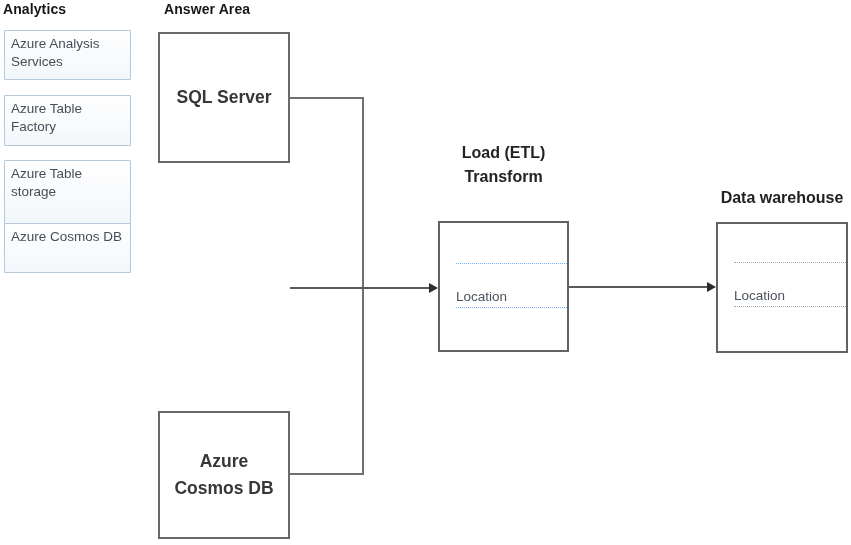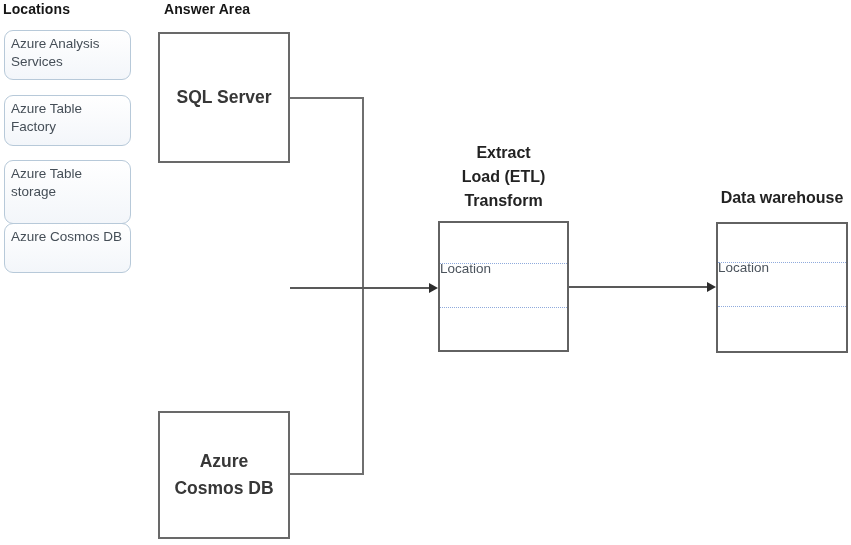--- a/index.html
+++ b/index.html
@@ -29,21 +29,21 @@
   .chip {
     position: absolute;
     left: 4px;
     width: 127px;
     border: 1px solid #b7c9d9;
     background: linear-gradient(#ffffff, #f3f6fa);
     color: #454e57;
     font-size: 13.5px;
     line-height: 1.32;
     padding: 4px 6px;
-    border-radius: 9px;
+    border-radius: 1px;
   }
   .chip-1 { top: 30px;  height: 50px; }
   .chip-2 { top: 95px;  height: 51px; }
   .chip-3 { top: 160px; height: 64px; }
   .chip-4 { top: 223px; height: 50px; }
   .chip-5 { top: 287px; height: 48px; }
 
   
   .srcbox {
     position: absolute;
@@ -74,23 +74,24 @@
   .slot-dw  { left: 716px; top: 222px; width: 132px; height: 131px; }
 
   .band-top { flex: 0 0 auto; }
   .slot-etl .band-top { height: 40px; }
   .slot-dw  .band-top { height: 38px; }
   .band-mid {
     flex: 0 0 45px;
     border-top: 1px dotted #8faadc;
     border-bottom: 1px dotted #8faadc;
     display: flex;
-    align-items: flex-start;
+    align-items: flex-end;
     font-size: 13.5px;
     color: #4b535c;
+    margin-left: 16px;
   }
   .band-mid span { position: relative; top: -3px; }
   .band-bot { flex: 1 1 auto; }
 
   
   .blocklabel {
     position: absolute;
     text-align: center;
     font-weight: bold;
     color: #222222;
@@ -121,37 +122,36 @@
     border-left: 9px solid #2c2c2c;
   }
   .ah-etl { left: 429px; top: 283px; }
   .ah-dw  { left: 707px; top: 282px; }
 </style>
 </head>
 <body>
 
 <div class="stage">
 
-  <div class="panel-title title-locations">Locations</div>
+  <div class="panel-title title-locations">Analytics</div>
   <div class="panel-title title-answer">Answer Area</div>
 
   <div class="chip chip-1">Azure Analysis Services</div>
   <div class="chip chip-2">Azure Table Factory</div>
   <div class="chip chip-3">Azure Table storage</div>
   <div class="chip chip-4">Azure Cosmos DB</div>
 
   <div class="srcbox src-sql">
     <span class="srclabel">SQL Server</span>
   </div>
   <div class="srcbox src-cosmos">
     <span class="srclabel">Azure Cosmos DB</span>
   </div>
 
   <div class="blocklabel label-etl">
-    <span>Extract</span>
     <span>Load (ETL)</span>
     <span>Transform</span>
   </div>
 
   <div class="slotbox slot-etl">
     <div class="band-top"></div>
     <div class="band-mid">
       <span>Location</span>
     </div>
     <div class="band-bot"></div>

